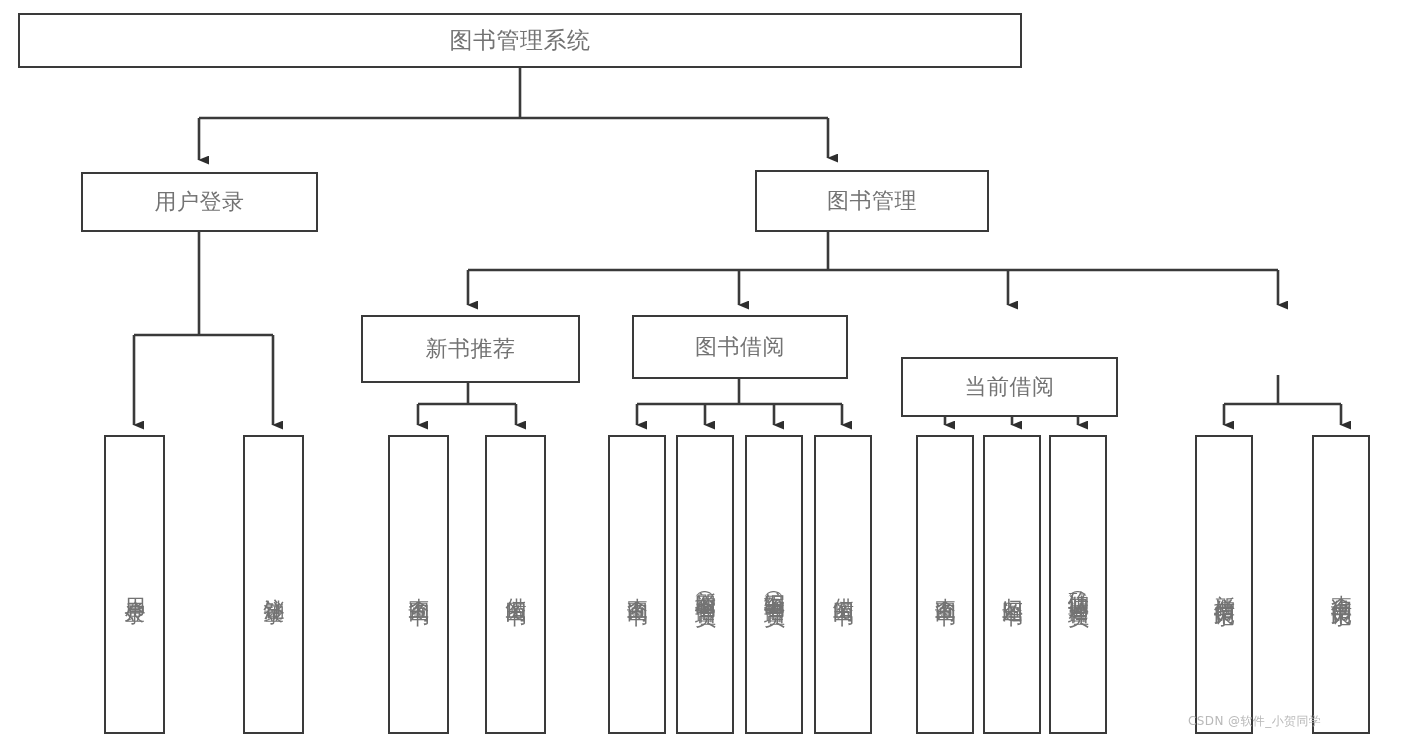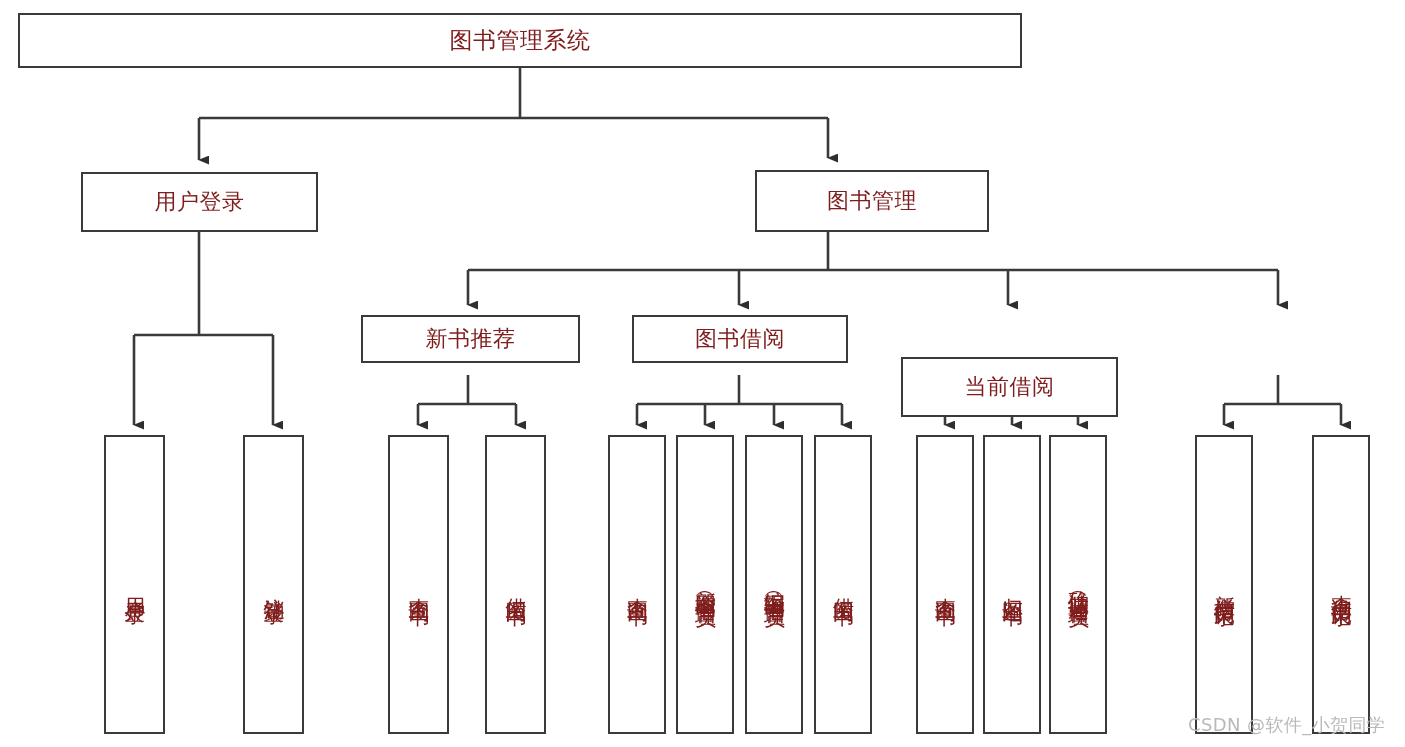--- a/index.html
+++ b/index.html
@@ -35,21 +35,21 @@
     display: flex;
     align-items: center;
     justify-content: center;
     color: #1c1c1c;
   }
   .node-label {
     display: block;
     text-align: center;
     line-height: 1.18;
     white-space: nowrap;
-    color: #7f1d1d;
+    color: #737373;
   }
   .node-box.horizontal .node-label {
     font-size: 22px;
     letter-spacing: 0.5px;
   }
   .node-box.root .node-label {
     font-size: 23px;
   }
   .node-box.vertical {
     align-items: center;
@@ -61,21 +61,21 @@
     text-orientation: upright;
     font-size: 21px;
     letter-spacing: 2.5px;
     line-height: 1;
     max-height: 100%;
   }
   #watermark {
     position: absolute;
     left: 1188px;
     top: 713px;
-    font-size: 18px;
+    font-size: 12px;
     color: #b9b9b9;
     letter-spacing: 0.4px;
     white-space: nowrap;
     pointer-events: none;
     font-family: "DejaVu Sans", "Liberation Sans", sans-serif;
   }
 </style>
 </head>
 <body>
 
@@ -139,25 +139,25 @@
   </div>
 
   <div class="node-box horizontal" style="left:81px; top:172px; width:237px; height:60px;">
     <span class="node-label">用户登录</span>
   </div>
 
   <div class="node-box horizontal" style="left:711px; top:170px; width:234px; height:62px;margin-left:44px;">
     <span class="node-label">图书管理</span>
   </div>
 
-  <div class="node-box horizontal" style="left:361px; top:315px; width:219px; height:48px;">
+  <div class="node-box horizontal" style="left:361px; top:315px; width:219px; height:68px;">
     <span class="node-label">新书推荐</span>
   </div>
 
-  <div class="node-box horizontal" style="left:632px; top:315px; width:216px; height:48px;">
+  <div class="node-box horizontal" style="left:632px; top:315px; width:216px; height:64px;">
     <span class="node-label">图书借阅</span>
   </div>
 
   <div class="node-box horizontal" style="left:901px; top:315px; width:217px; height:60px;margin-top:42px;">
     <span class="node-label">当前借阅</span>
   </div>
 
 
   <div class="node-box vertical" style="left:104px; top:435px; width:61px; height:299px;">
     <span class="node-label">用户登录</span>

